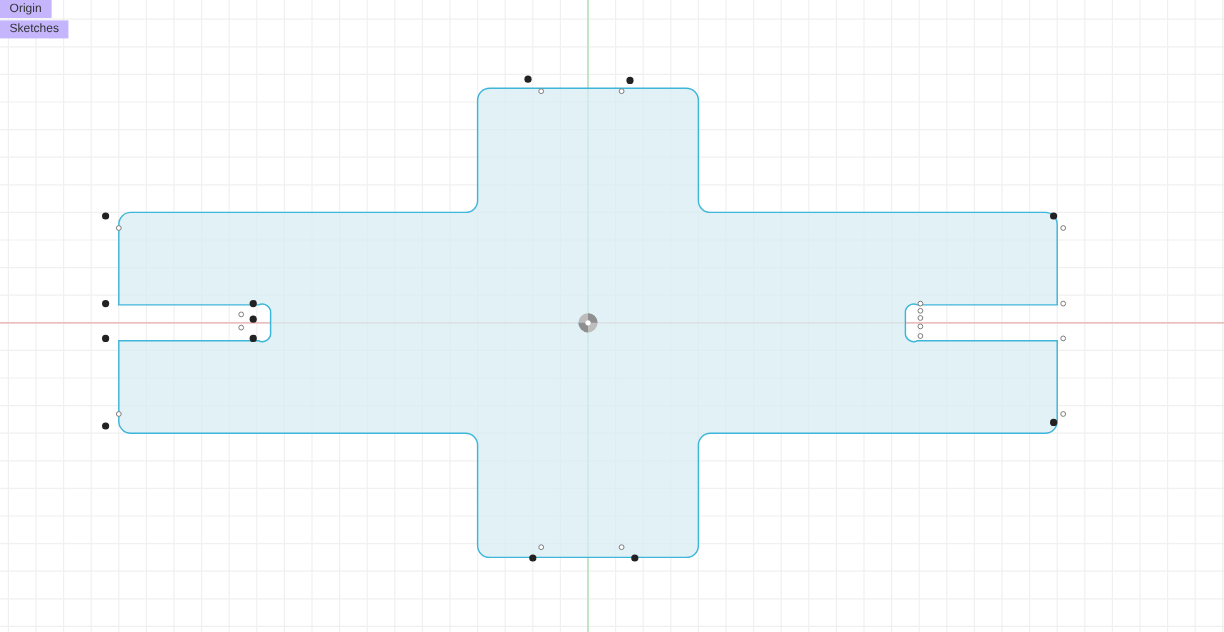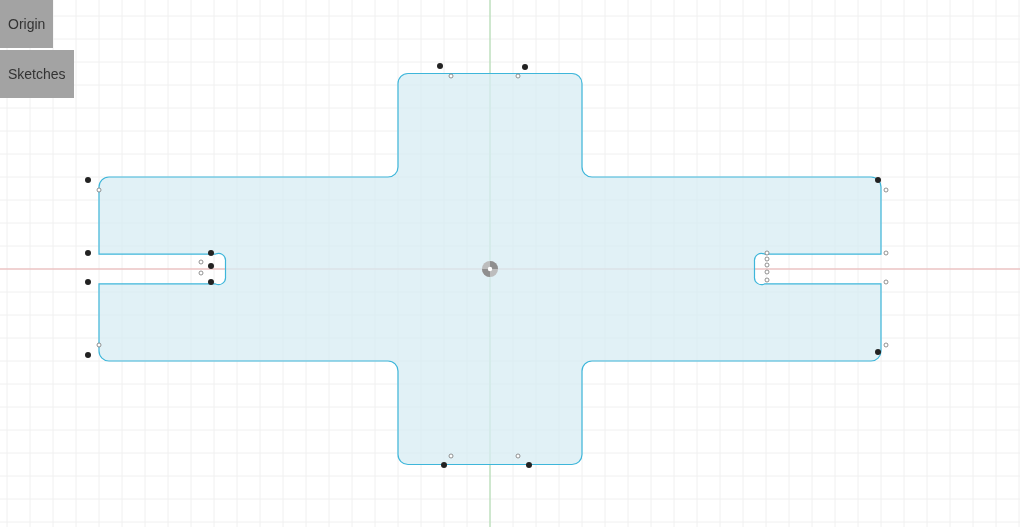--- a/index.html
+++ b/index.html
@@ -1,18 +1,18 @@
 <!DOCTYPE html>
 <html><head>
 <meta charset="utf-8">
 <style>
   html,body{margin:0;padding:0;width:1020px;height:527px;overflow:hidden;font-family:-apple-system,BlinkMacSystemFont,"Segoe UI",Arial,sans-serif;font-size:12px;color:#333;background:#fff}
   .canvas{position:absolute;inset:0}
   .browser-panel{position:absolute;top:0;left:0}
-  .browser-item{background:#a3a3a3;padding:16px 8px;margin-bottom:2px;font-size:14px;color:#333;cursor:default;width:fit-content}
+  .browser-item{background:#c4b5fd;padding:2px 8px;margin-bottom:2px;font-size:10px;color:#333;cursor:default;width:fit-content}
 </style>
 </head>
 <body>
 
 <div class="canvas">
   <svg id="svg-canvas" width="1020" height="527" viewBox="0 0 1020 527">
       <g>
         <line x1="7" y1="0" x2="7" y2="527" stroke="#f0f0f0" stroke-width="1"></line>
         <line x1="30" y1="0" x2="30" y2="527" stroke="#f0f0f0" stroke-width="1"></line>
         <line x1="53" y1="0" x2="53" y2="527" stroke="#f0f0f0" stroke-width="1"></line>

